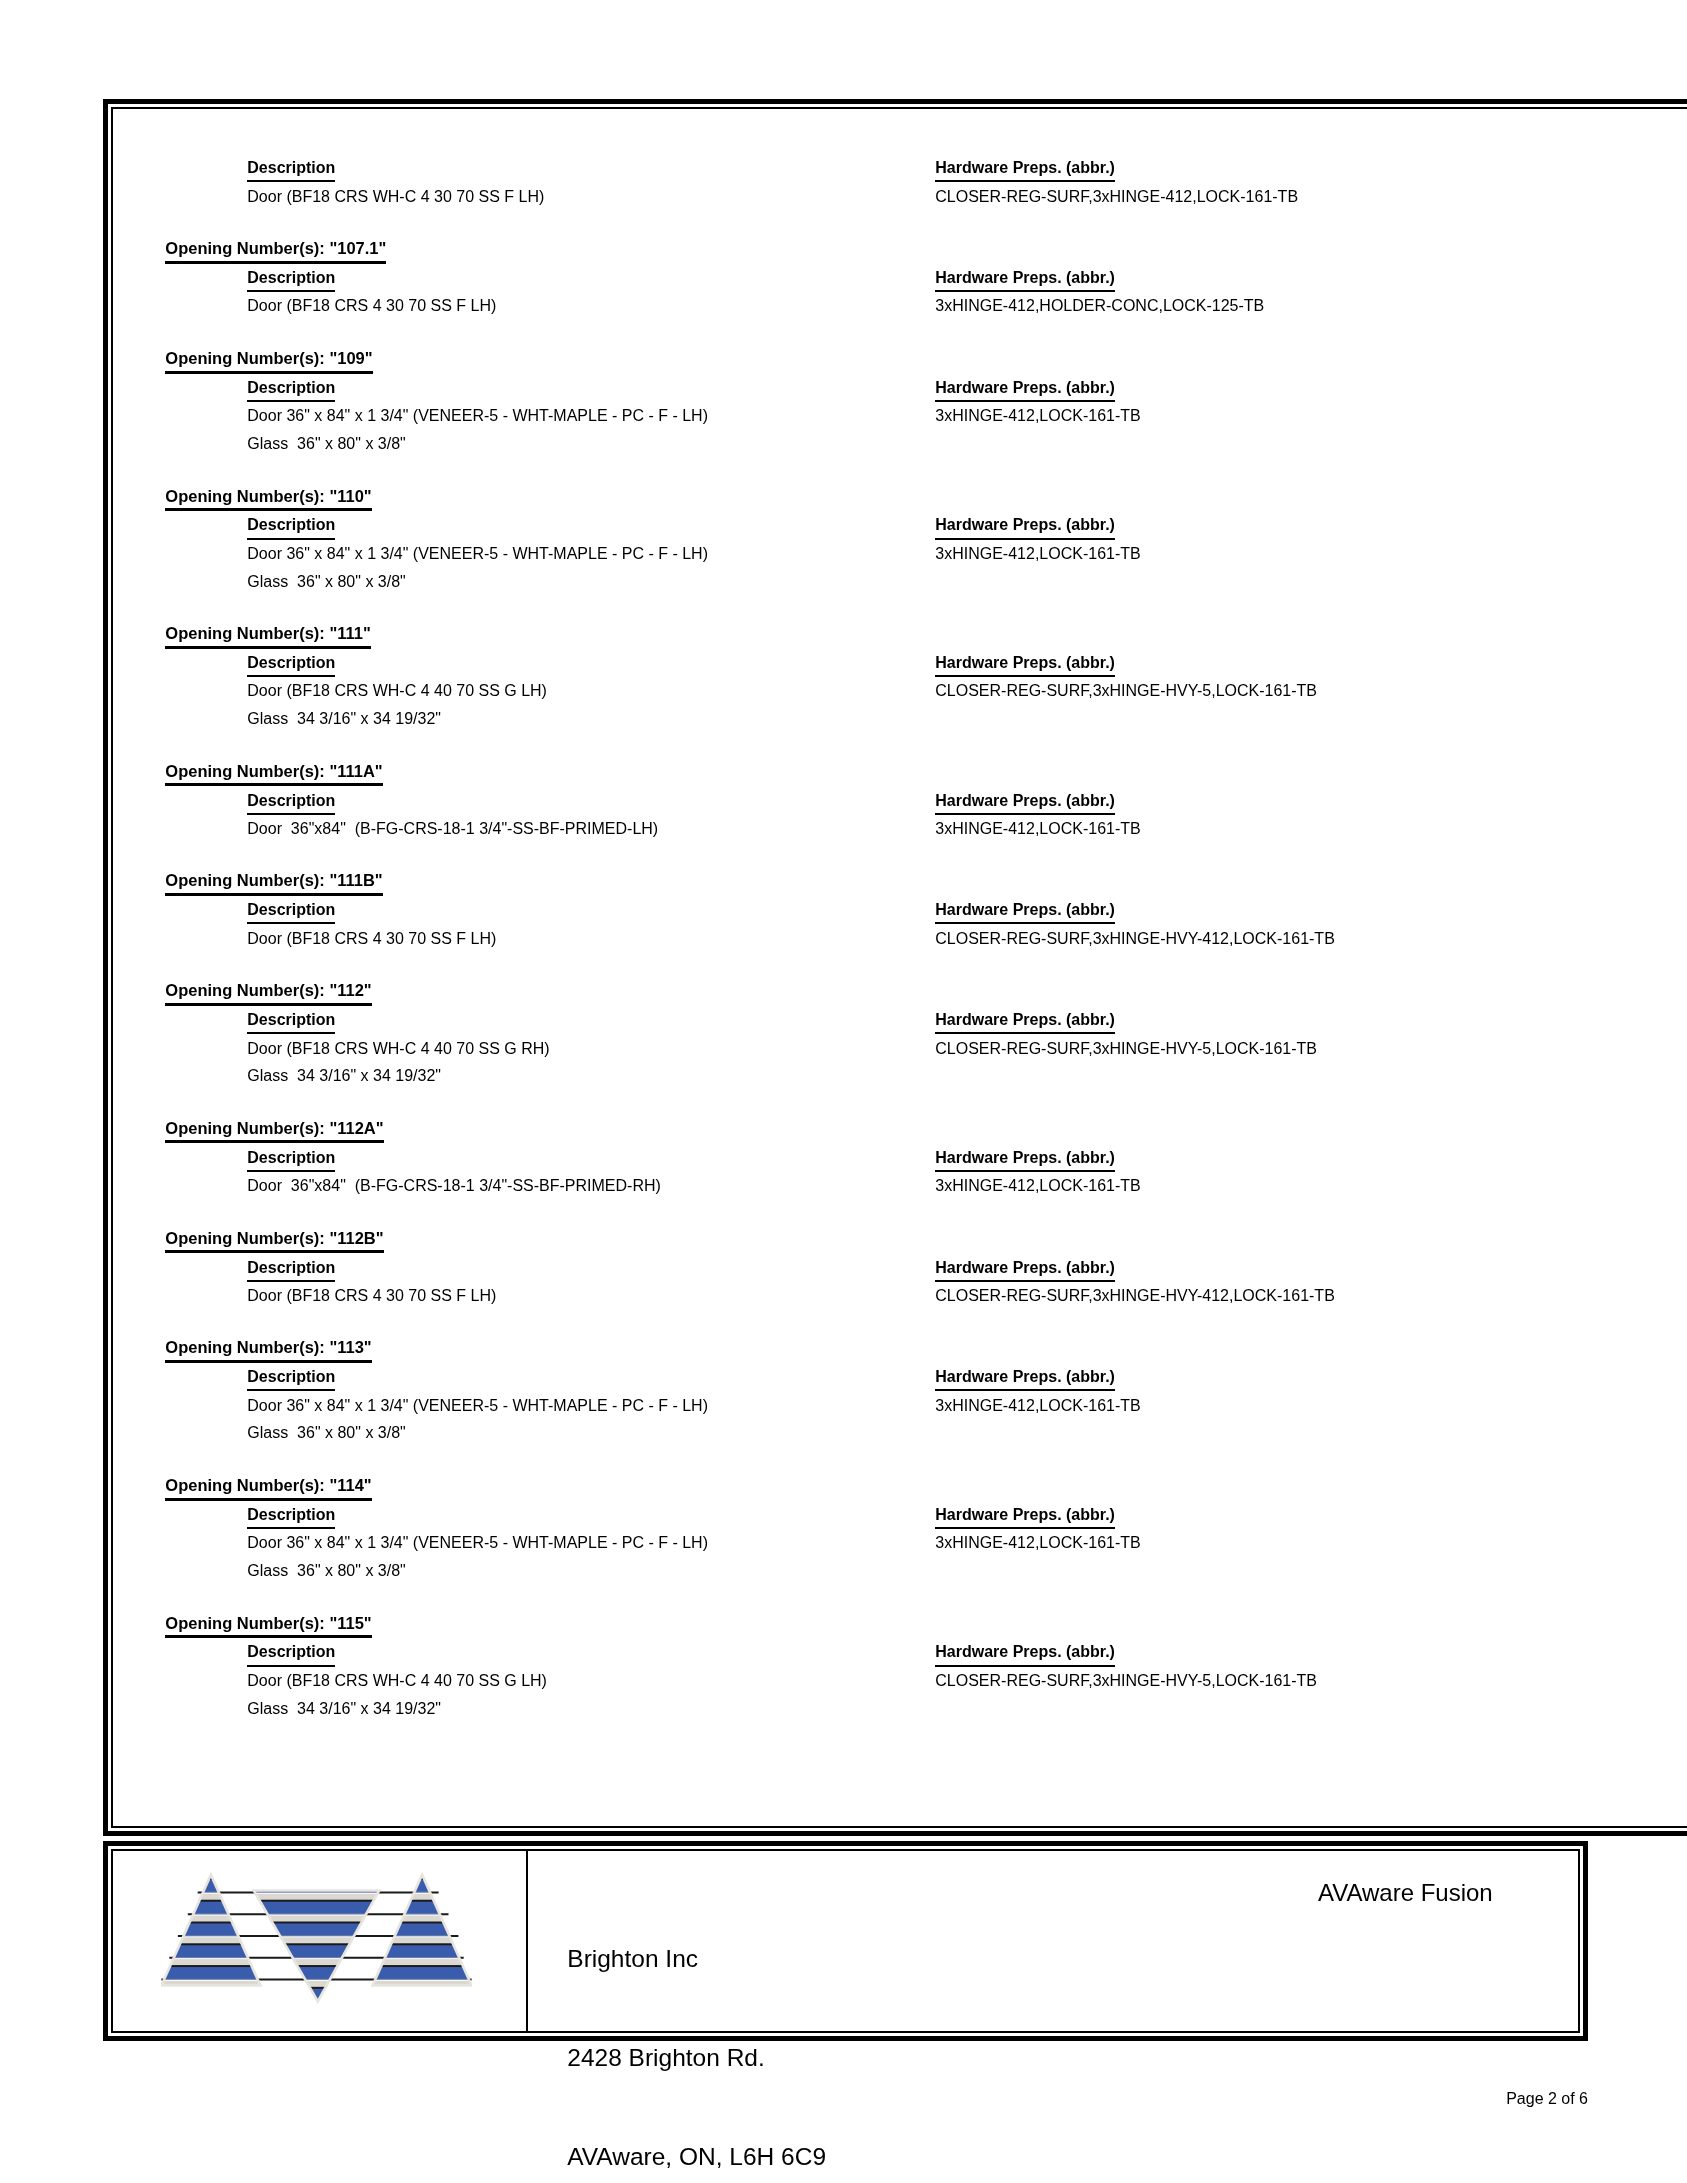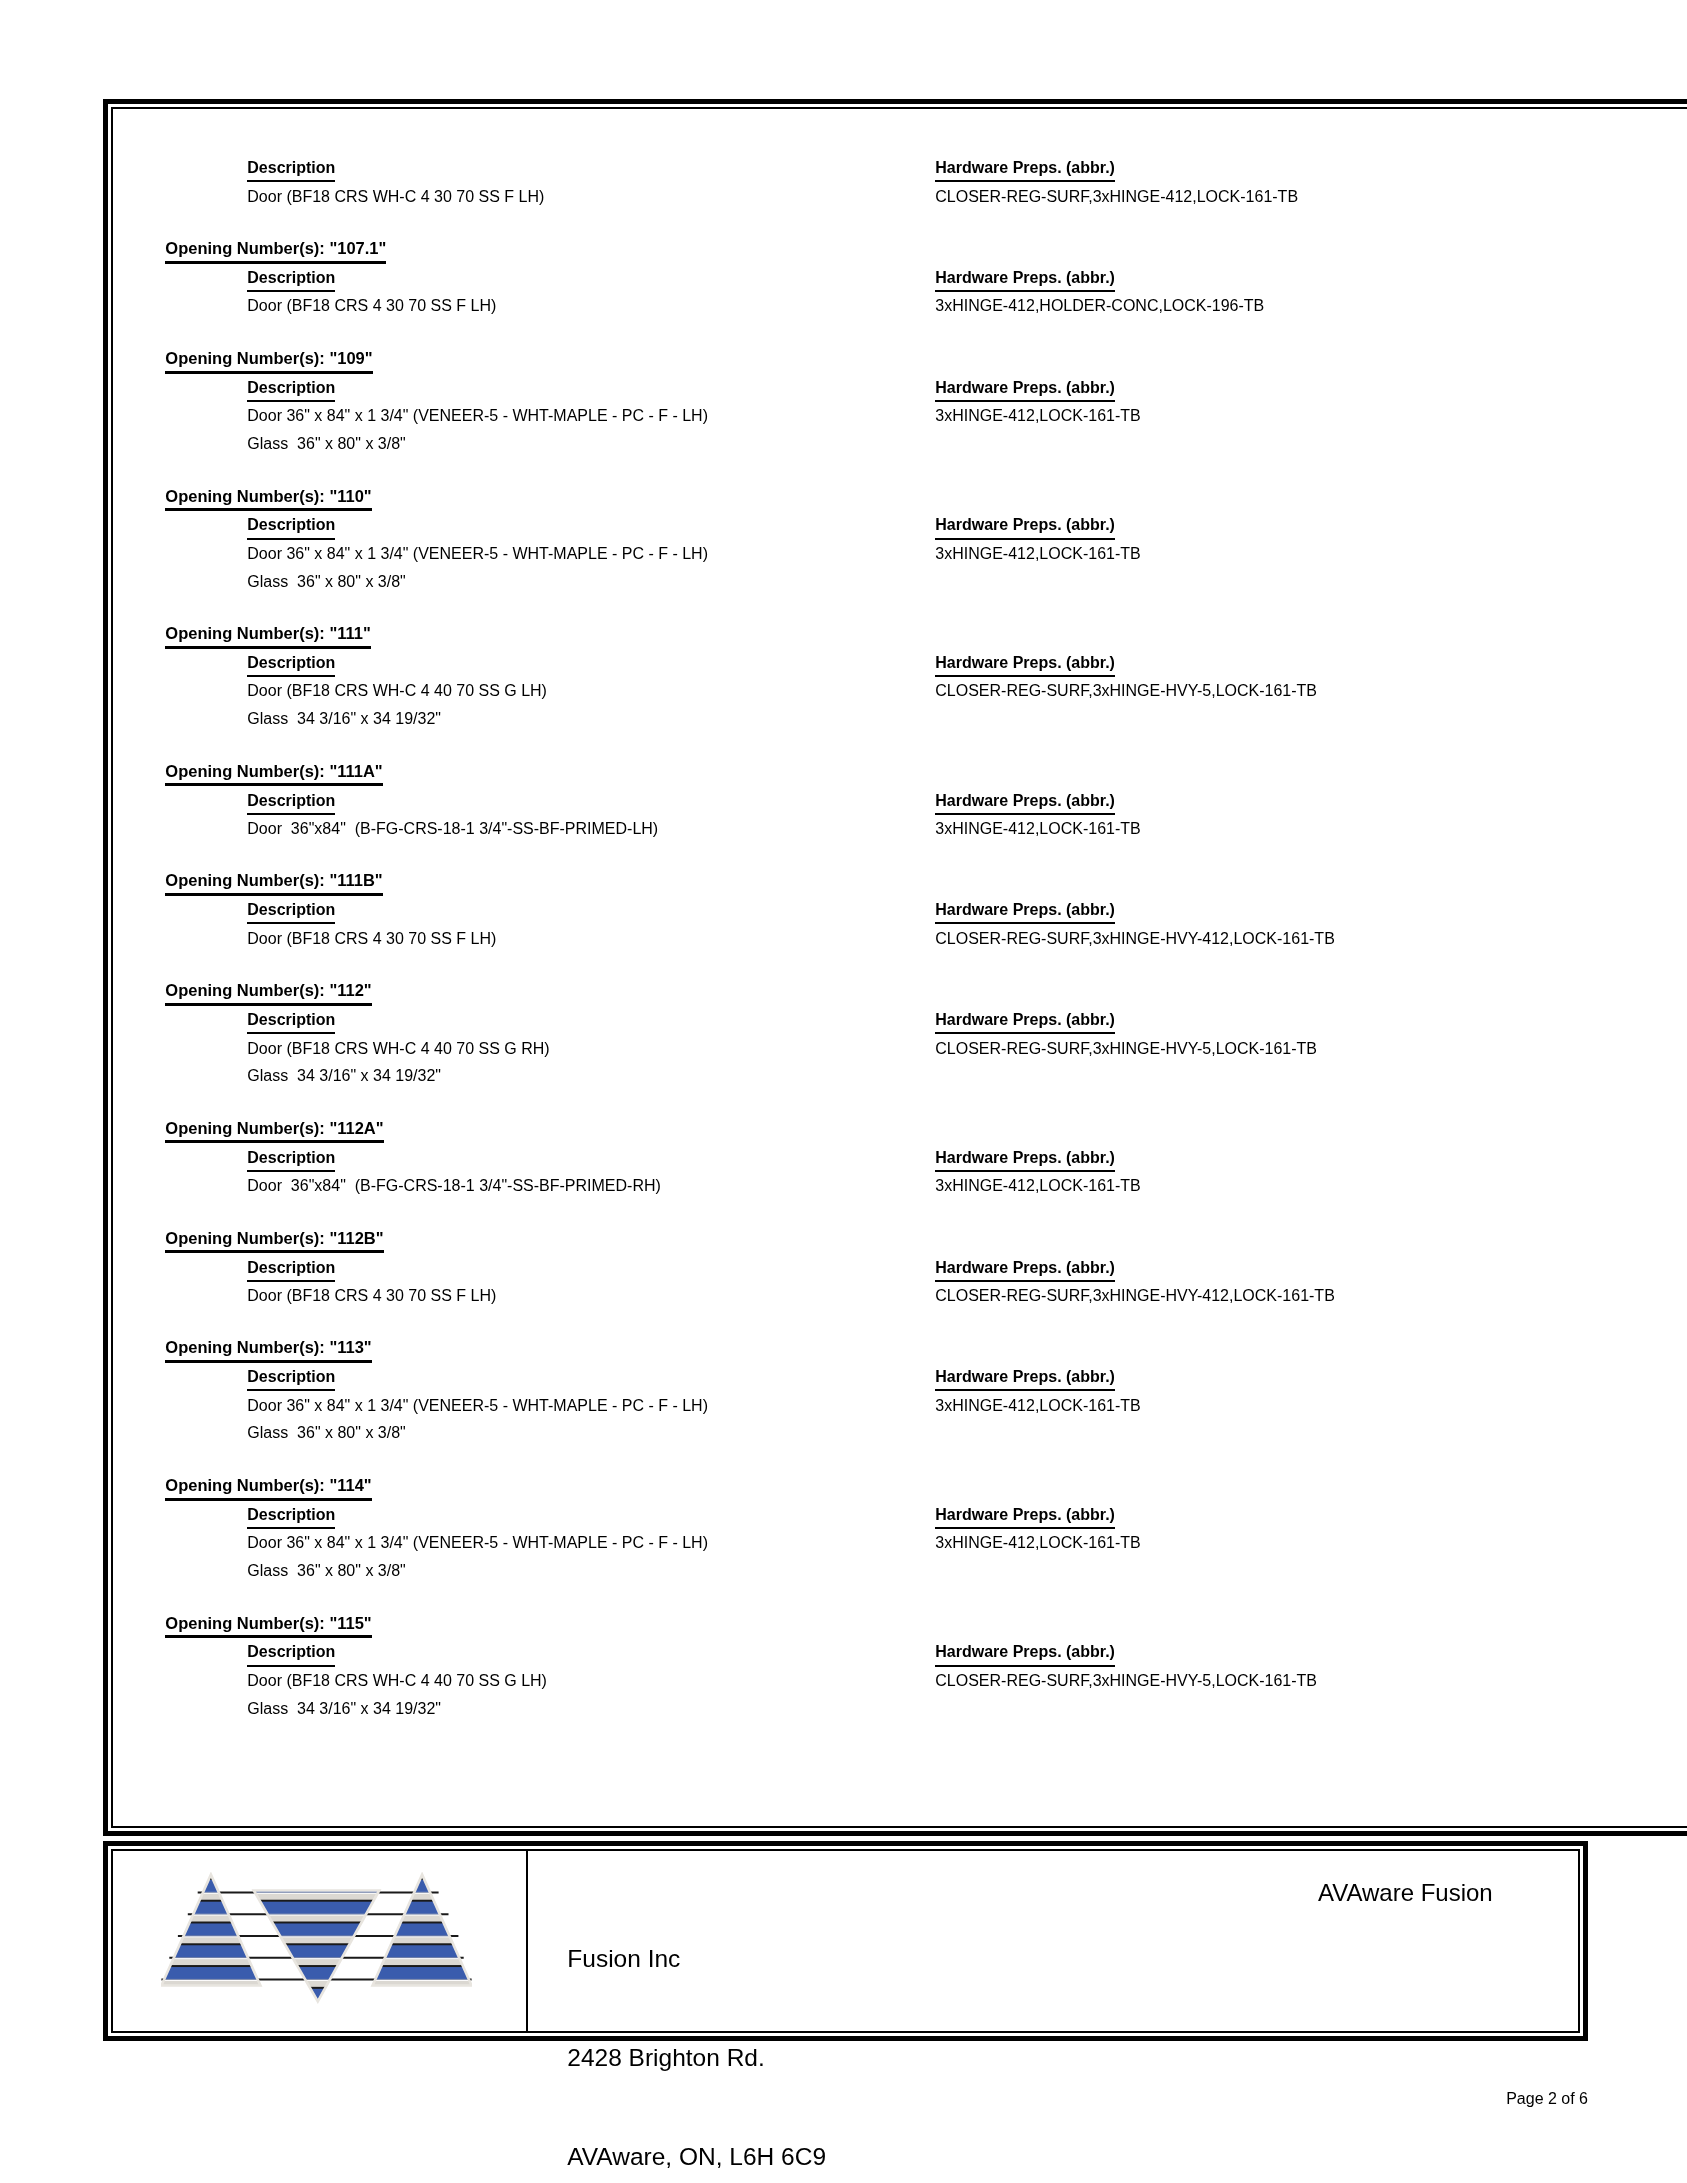--- a/index.html
+++ b/index.html
@@ -88,21 +88,21 @@
       </section>
 
       <section class="sec">
         <div class="heading-row"><span class="opening-heading">Opening Number(s): "107.1"</span></div>
         <div class="row hdr">
           <span class="col-desc"><span class="u">Description</span></span>
           <span class="col-hw"><span class="u">Hardware Preps. (abbr.)</span></span>
         </div>
         <div class="row body-row">
           <span class="col-desc">Door (BF18 CRS 4 30 70 SS F LH)</span>
-          <span class="col-hw">3xHINGE-412,HOLDER-CONC,LOCK-196-TB</span>
+          <span class="col-hw">3xHINGE-412,HOLDER-CONC,LOCK-125-TB</span>
         </div>
       </section>
 
       <section class="sec">
         <div class="heading-row"><span class="opening-heading">Opening Number(s): "109"</span></div>
         <div class="row hdr">
           <span class="col-desc"><span class="u">Description</span></span>
           <span class="col-hw"><span class="u">Hardware Preps. (abbr.)</span></span>
         </div>
         <div class="row body-row">
@@ -281,21 +281,21 @@
 
           <polygon points="395,4 470,172 320,172" fill="url(#stripes)" stroke="#E8E5DF" stroke-width="4"></polygon>
 
           <polygon points="140,28 330,28 237,196" fill="url(#stripes)" stroke="#E8E5DF" stroke-width="4"></polygon>
         </svg>
       </div>
 
       <div class="footer-divider"></div>
 
       <div class="footer-address">
-        <div>Fusion Inc</div>
+        <div>Brighton Inc</div>
         <div>2428 Brighton Rd.</div>
         <div>AVAware, ON, L6H 6C9</div>
       </div>
 
       <div class="footer-product">AVAware Fusion</div>
 
     </div>
   </div>
 
   <div class="page-number">Page 2 of 6</div>

